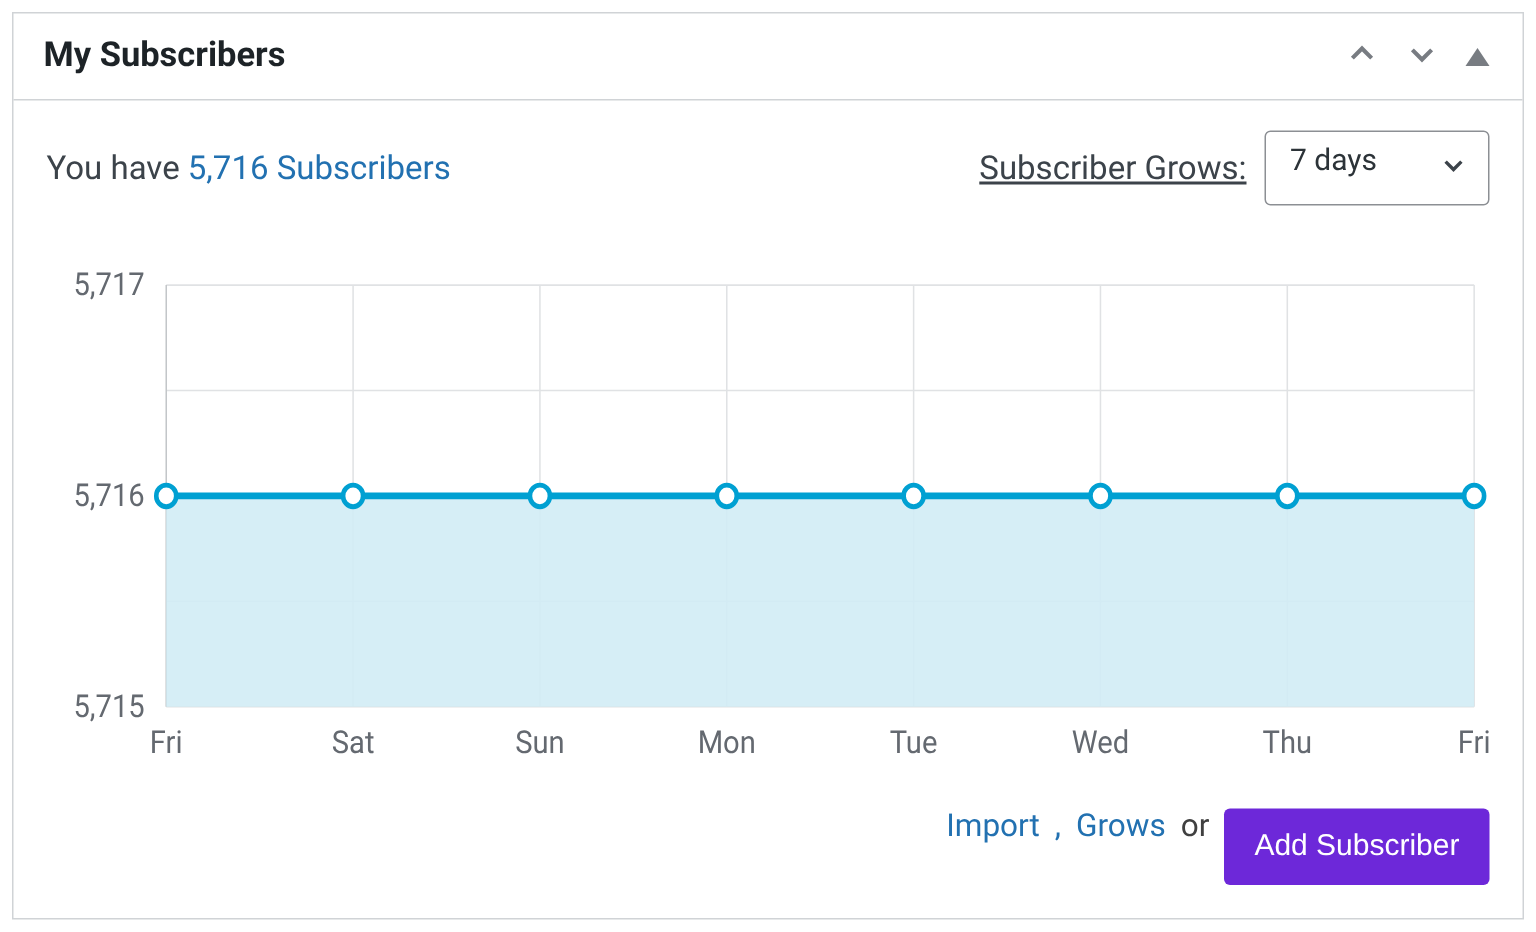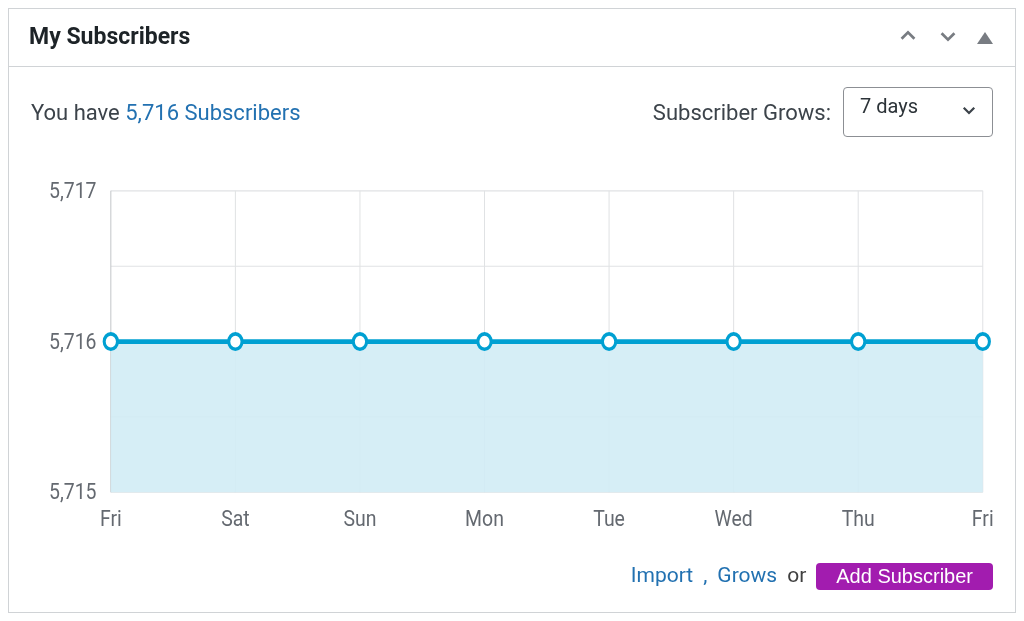--- a/index.html
+++ b/index.html
@@ -72,20 +72,21 @@
       cursor: pointer;
     }
     .grows-wrap {
       display: flex;
       align-items: center;
       gap: 12px;
     }
     .grows-label {
       font-size: 22px;
       color: #3c434a;
+      text-decoration: underline;
     }
     .select-box {
       border: 1px solid #8c8f94;
       border-radius: 4px;
       height: 50px;
       padding: 0 44px 13px 16px;
       font-size: 20px;
       color: #2c3338;
       background: #fff;
       display: flex;
@@ -124,25 +125,25 @@
       font-size: 21px;
     }
     .footer-link {
       color: #2271b1;
       text-decoration: none;
       cursor: pointer;
     }
     .footer-sep { color: #2271b1; }
     .footer-or { color: #404040; }
     .primary-btn {
-      background: #a21caf;
+      background: #6d28d9;
       color: #fff;
       border: none;
       border-radius: 4px;
-      padding: 2px 20px;
+      padding: 14px 20px;
       font-size: 20px;
       cursor: pointer;
     }
   </style>
 </head>
 <body>
 
 <div class="panel">
 
   <div class="panel-header">

